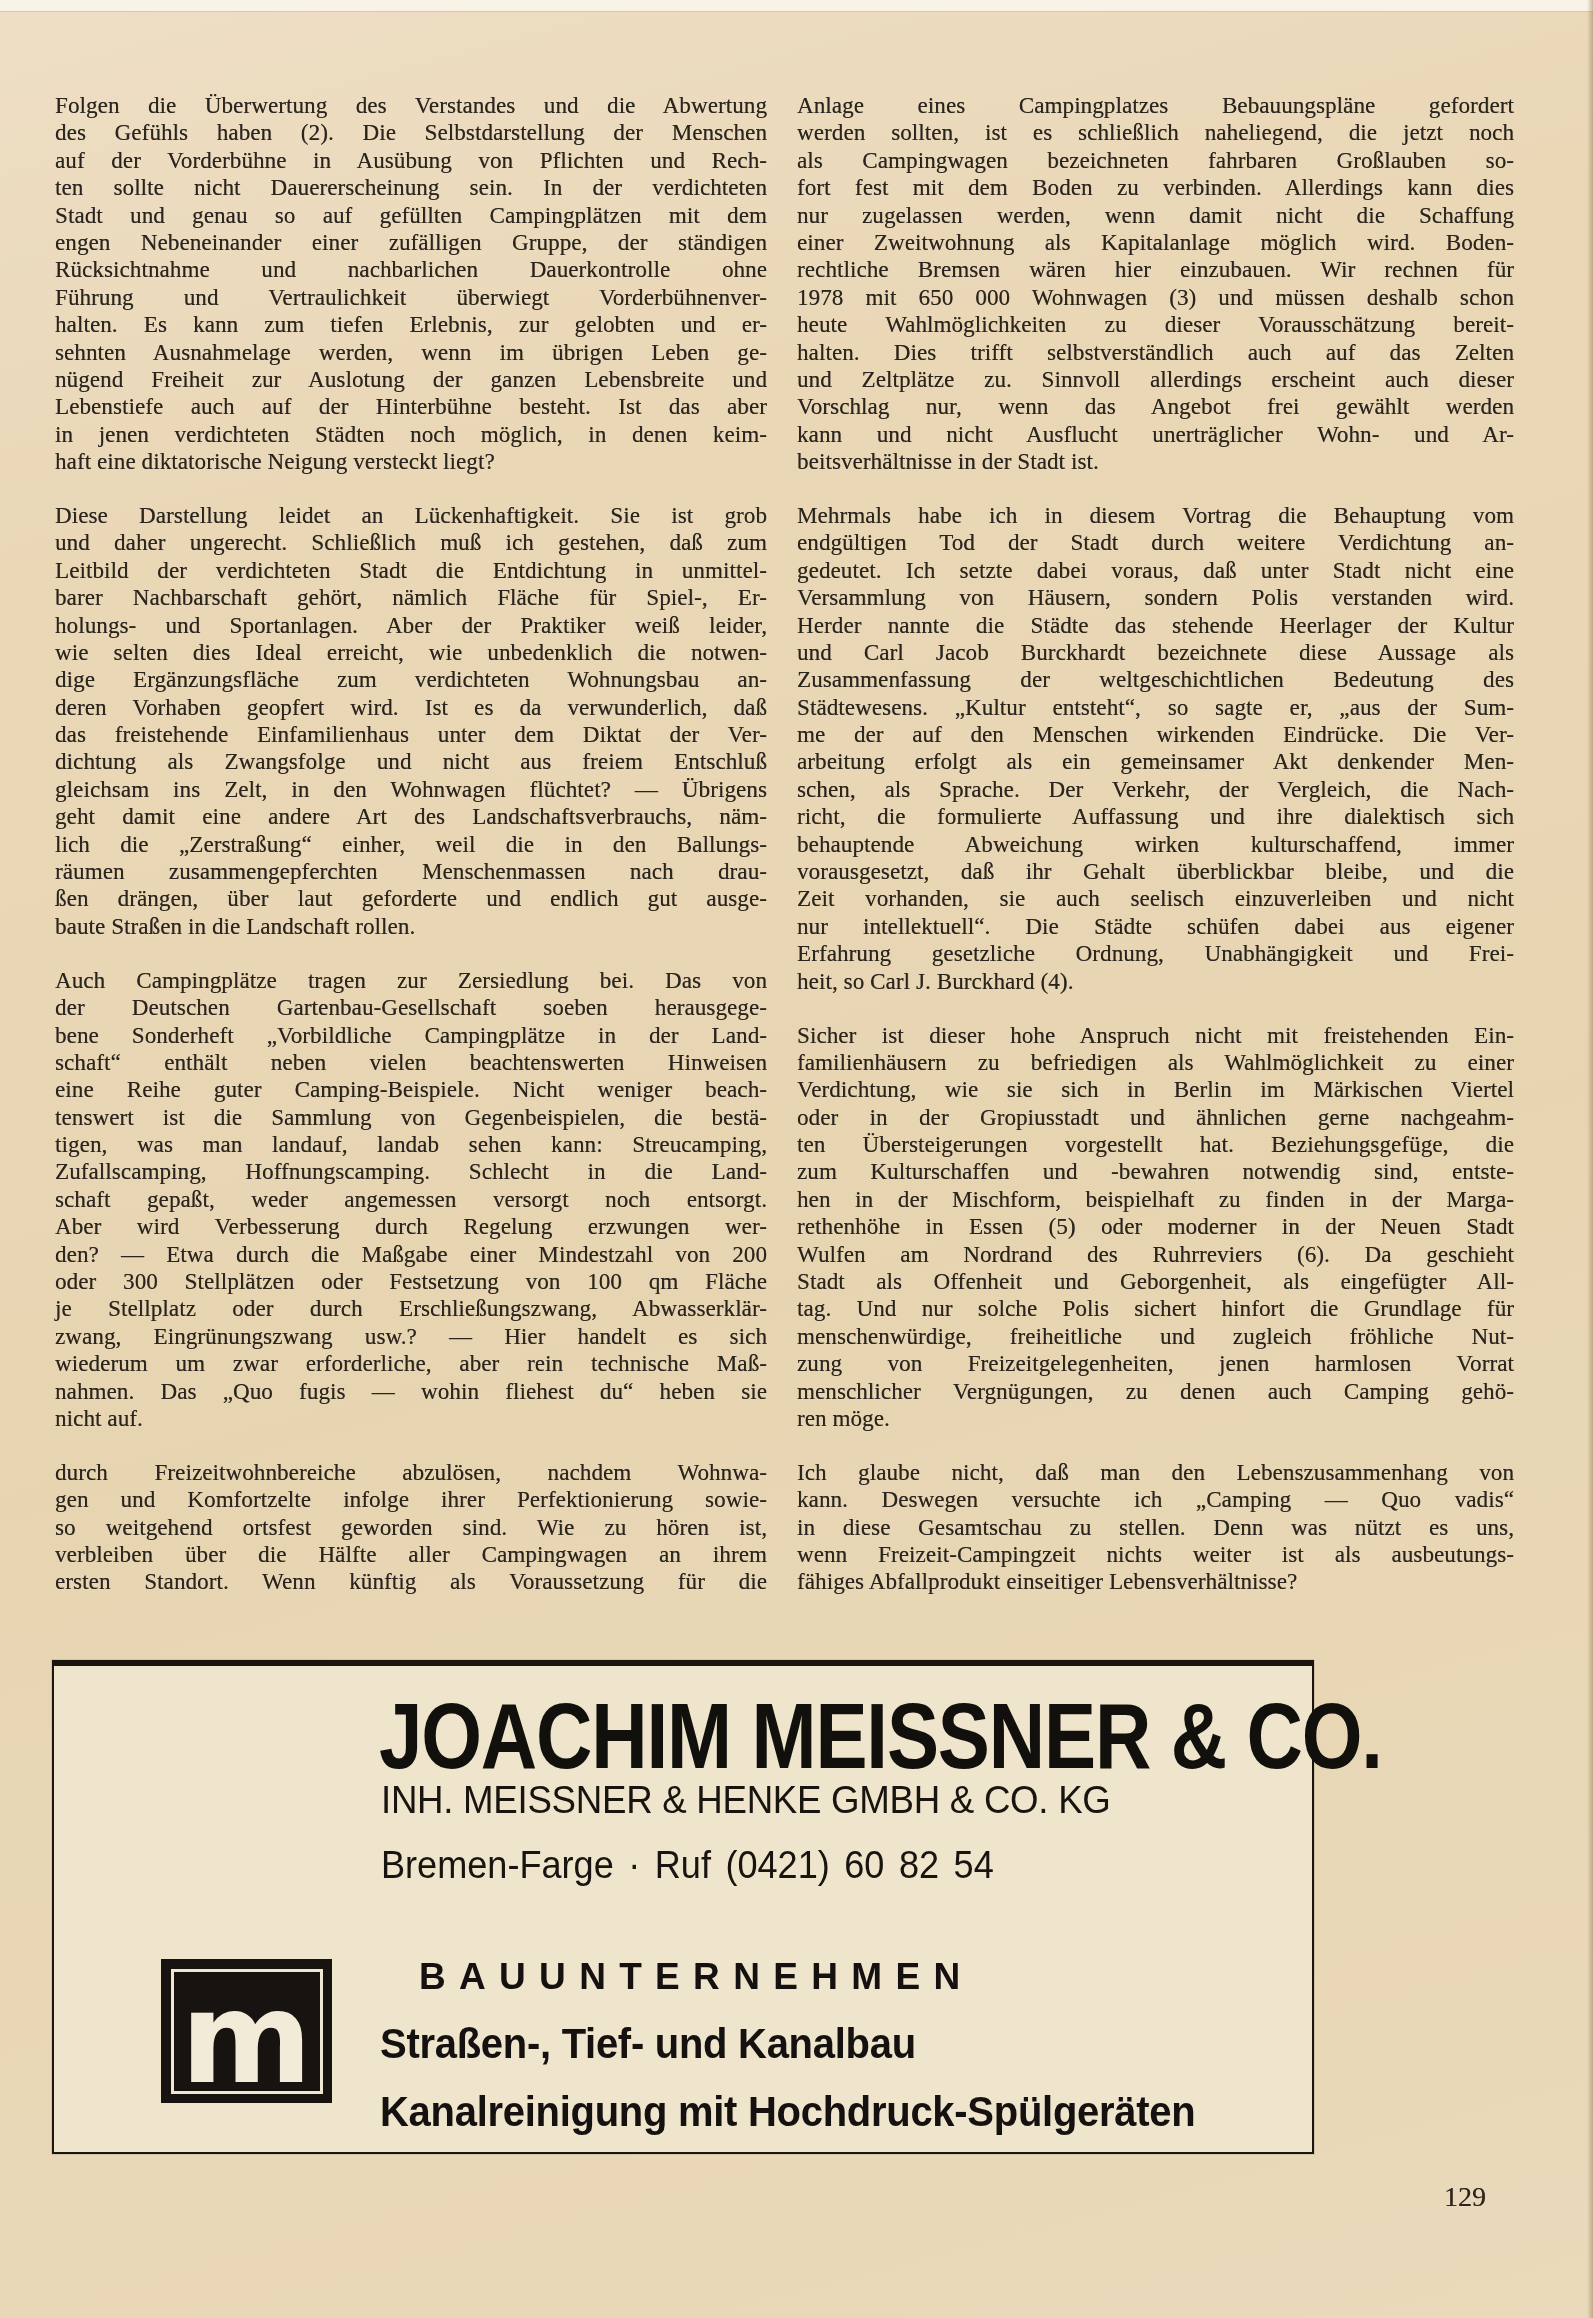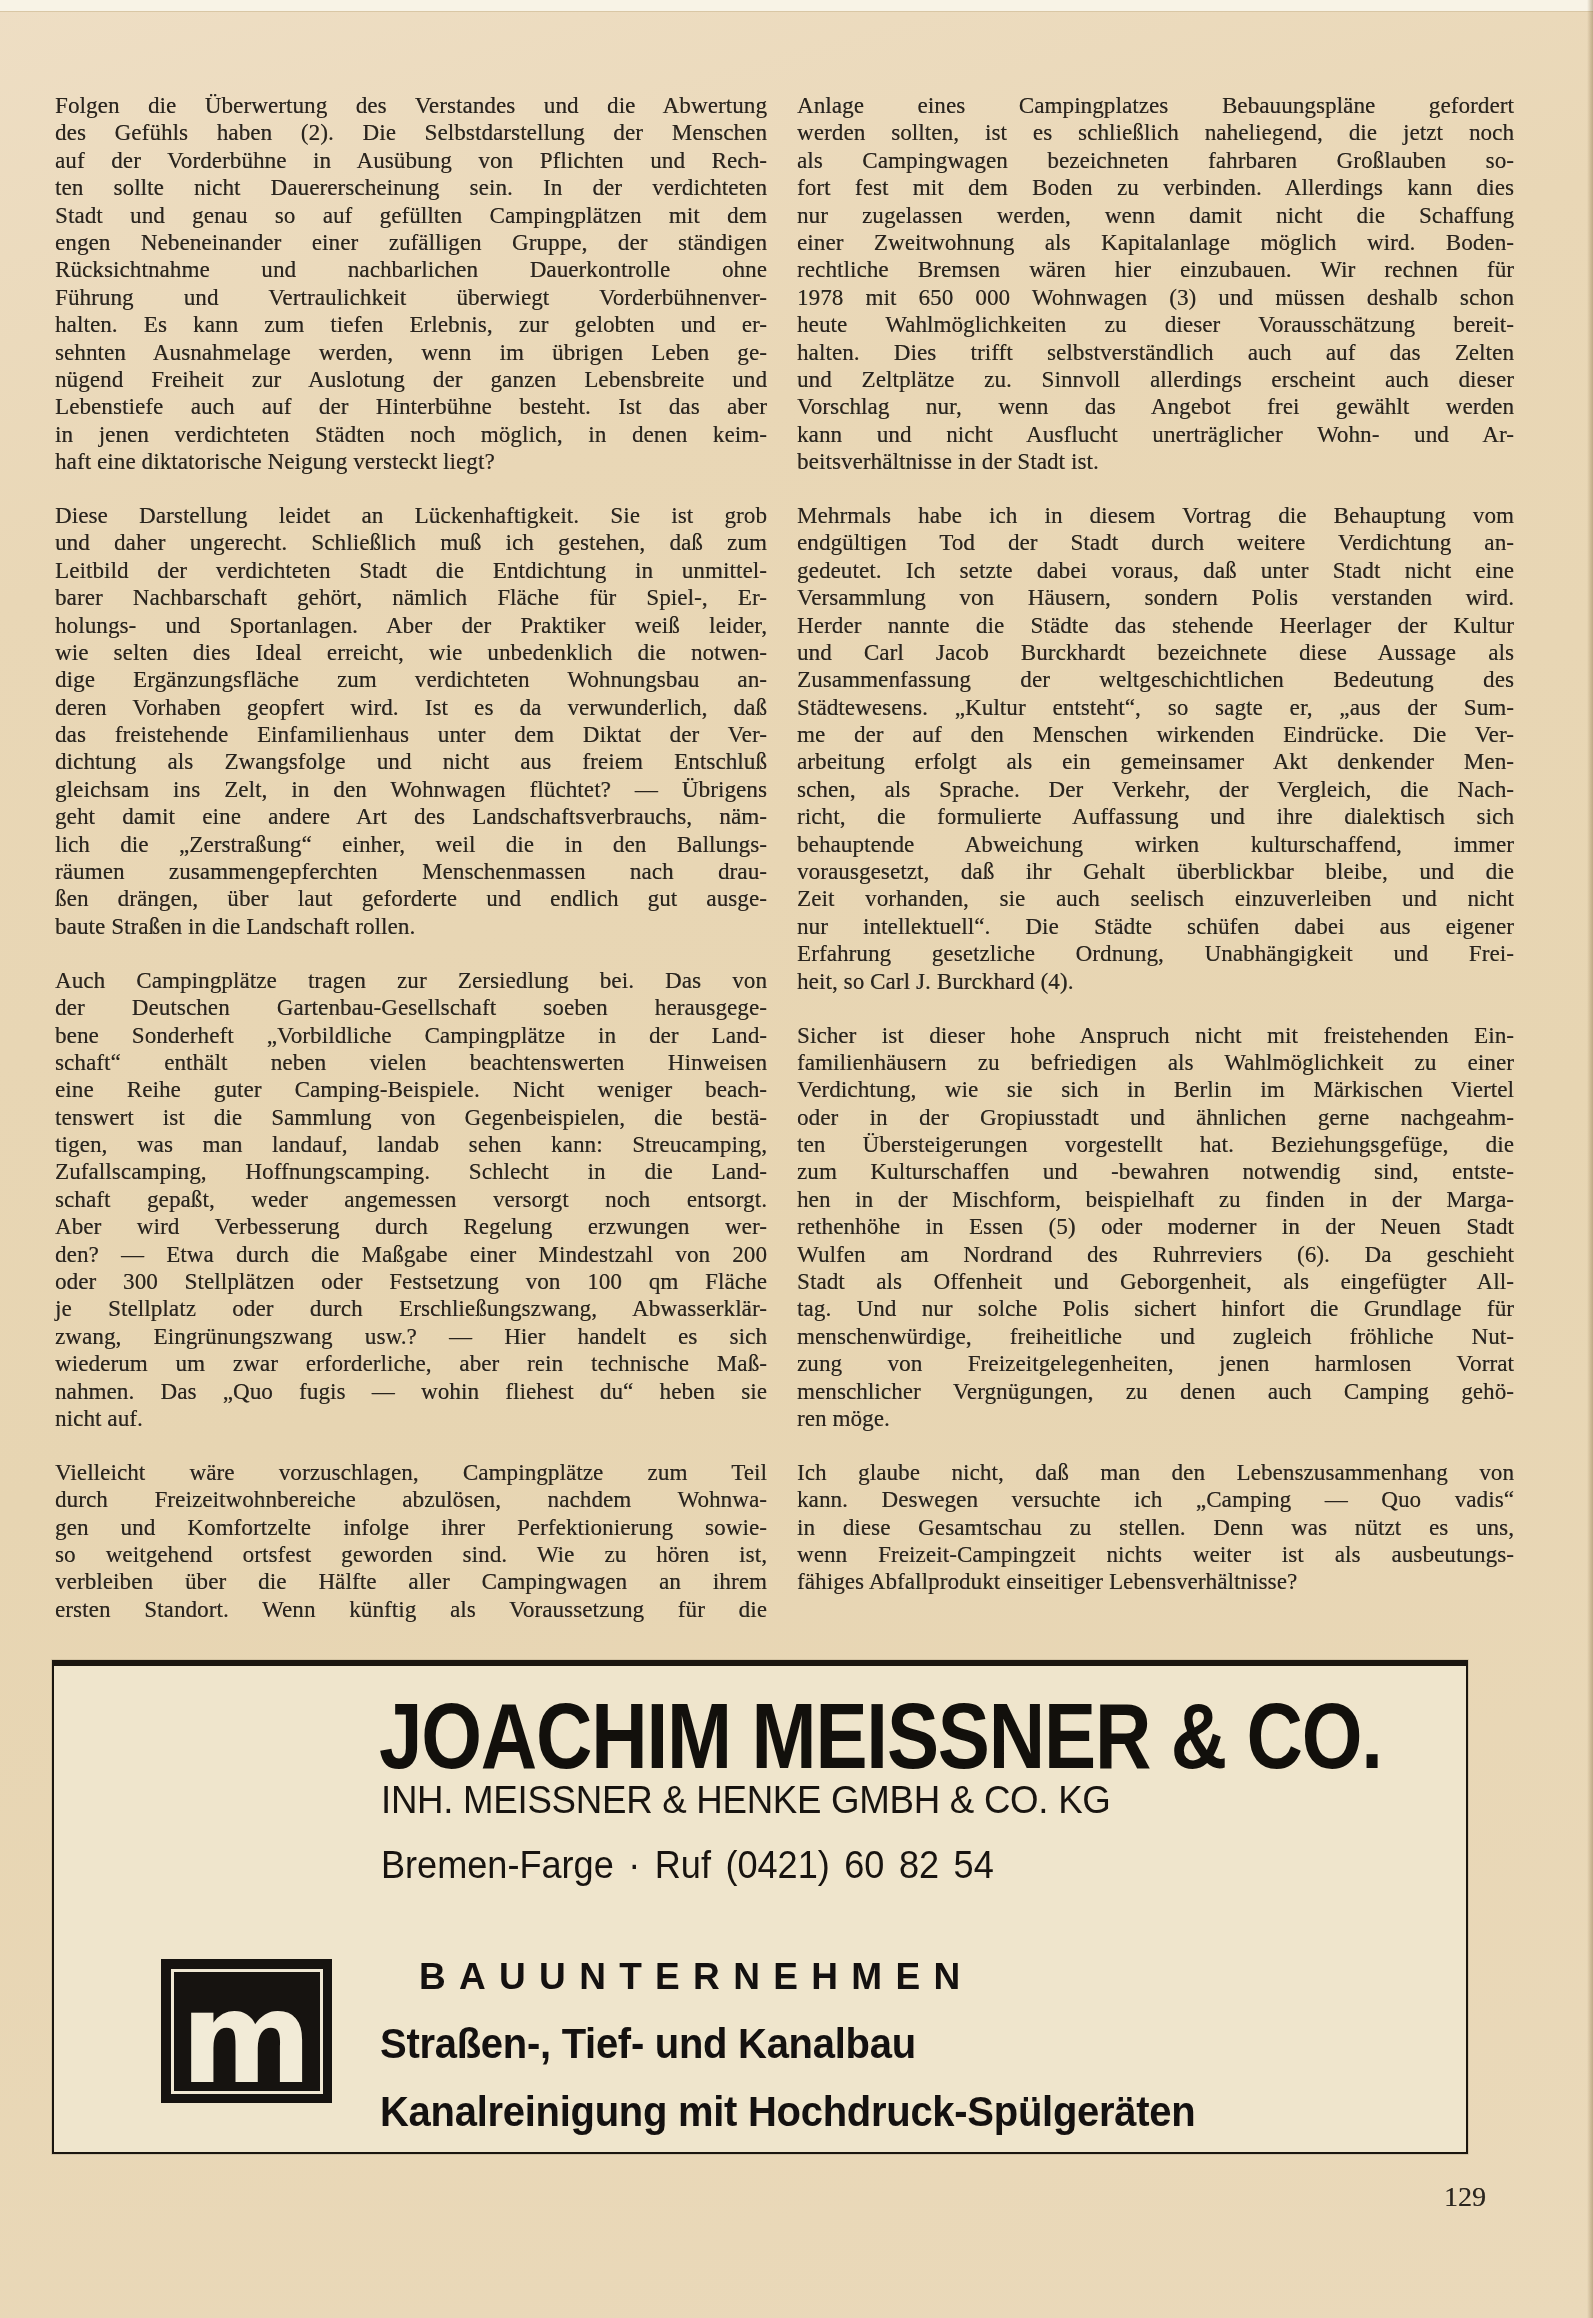--- a/index.html
+++ b/index.html
@@ -34,21 +34,21 @@
     text-align:justify;
     text-align-last:justify;
     white-space:nowrap;
     letter-spacing:0.1px;
     text-shadow:0.3px 0 0 rgba(41,36,30,.55);
   }
   .line.last{text-align-last:left;}
   
   .ad{
     position:absolute;left:52px;top:1660px;
-    width:1416px;height:494px;
+    width:1262px;height:494px;
     box-sizing:border-box;
     background:#efe5cc;
     border:2.7px solid #1a150f;
     border-top-width:6.1px;
     box-shadow:0 0 0 0.7px rgba(26,21,15,.15);
   }
   .ad-title{
     position:absolute;left:325px;top:22.4px;
     font-family:"Liberation Sans",sans-serif;
     font-weight:bold;font-size:93px;line-height:1.05;
@@ -159,21 +159,20 @@
         <div class="line">Aber wird Verbesserung durch Regelung erzwungen wer-</div>
         <div class="line">den? — Etwa durch die Maßgabe einer Mindestzahl von 200</div>
         <div class="line">oder 300 Stellplätzen oder Festsetzung von 100 qm Fläche</div>
         <div class="line">je Stellplatz oder durch Erschließungszwang, Abwasserklär-</div>
         <div class="line">zwang, Eingrünungszwang usw.? — Hier handelt es sich</div>
         <div class="line">wiederum um zwar erforderliche, aber rein technische Maß-</div>
         <div class="line">nahmen. Das „Quo fugis — wohin fliehest du“ heben sie</div>
         <div class="line last">nicht auf.</div>
       </div>
       <div class="para">
-        <div class="line">Vielleicht wäre vorzuschlagen, Campingplätze zum Teil</div>
         <div class="line">durch Freizeitwohnbereiche abzulösen, nachdem Wohnwa-</div>
         <div class="line">gen und Komfortzelte infolge ihrer Perfektionierung sowie-</div>
         <div class="line">so weitgehend ortsfest geworden sind. Wie zu hören ist,</div>
         <div class="line">verbleiben über die Hälfte aller Campingwagen an ihrem</div>
         <div class="line">ersten Standort. Wenn künftig als Voraussetzung für die</div>
       </div>
     </div>
   <div class="col col-right">
       <div class="para">
         <div class="line">Anlage eines Campingplatzes Bebauungspläne gefordert</div>

